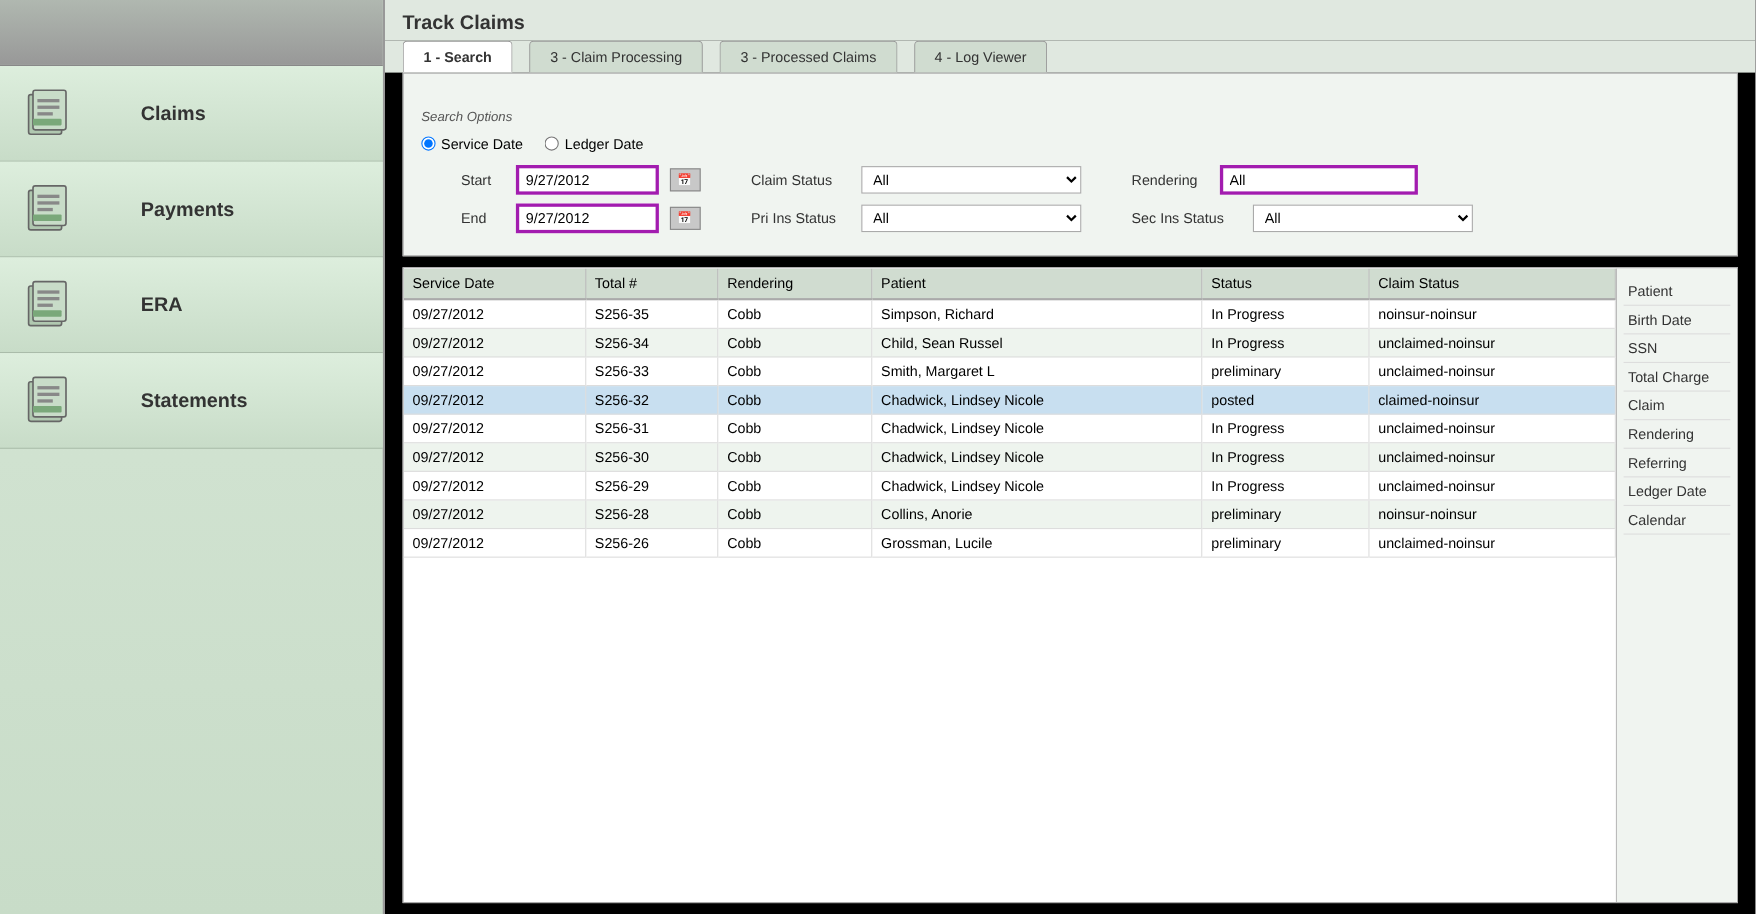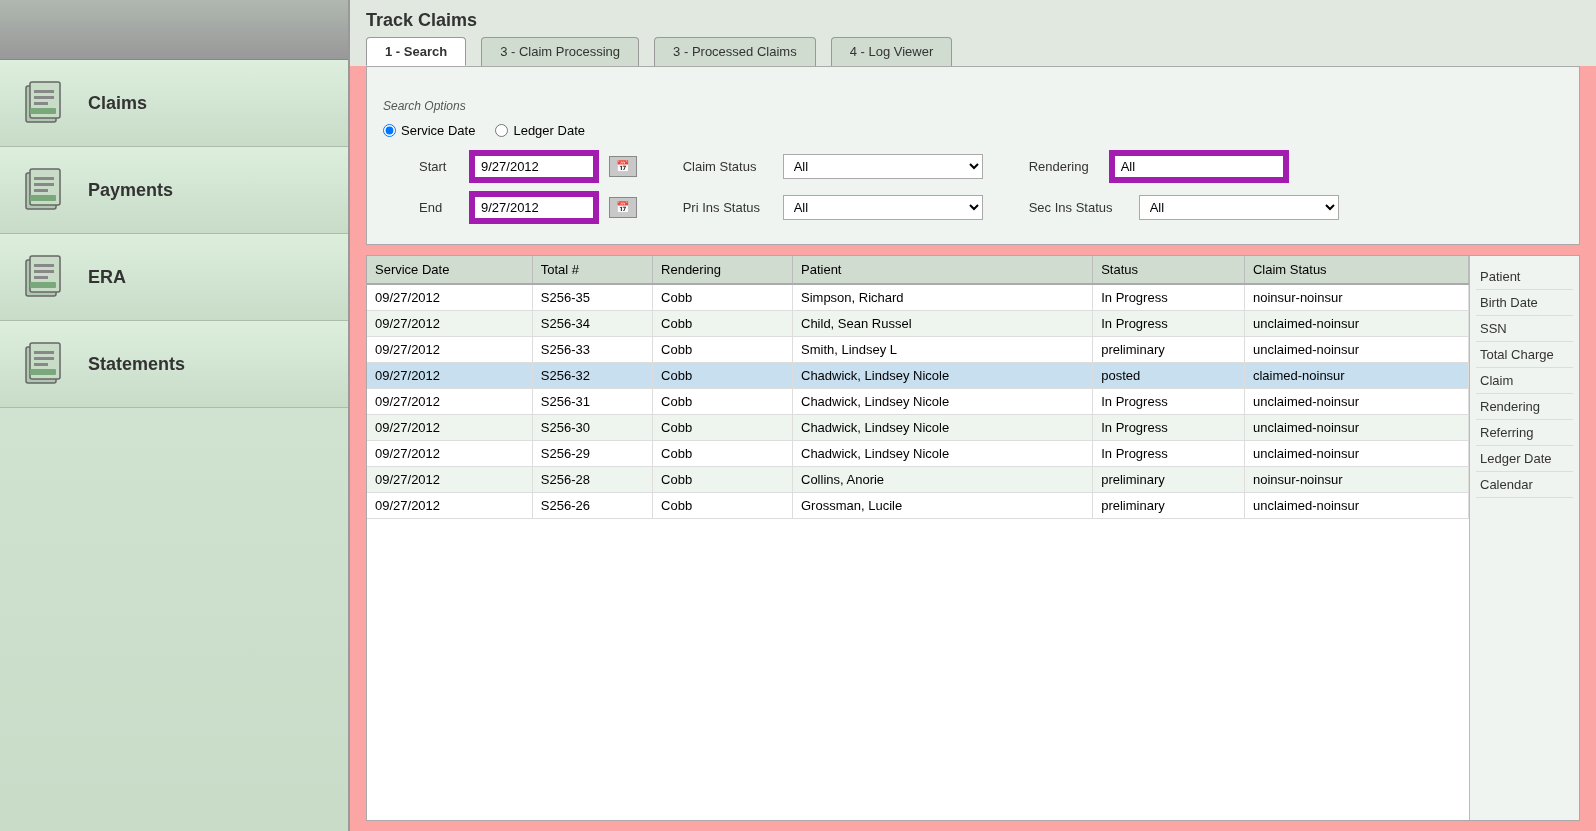--- a/index.html
+++ b/index.html
@@ -49,26 +49,27 @@
 
     .sidebar-icon svg {
       width: 46px;
       height: 46px;
     }
 
     .sidebar-label {
       font-size: 18px;
       font-weight: bold;
       color: #333;
+      margin-left: 40px;
     }
 
     
     .main-content {
       flex: 1;
-      background: #fca5a5;
+      background: #000000;
       display: flex;
       flex-direction: column;
       overflow: hidden;
     }
 
     .page-title {
       font-size: 18px;
       font-weight: bold;
       color: #333;
       padding: 10px 16px 6px 16px;
@@ -141,21 +142,21 @@
     }
 
     .filter-label {
       font-size: 13px;
       color: #333;
       min-width: 40px;
       margin-left: 36px;
     }
 
     .filter-input {
-      border: 6px solid #a21caf;
+      border: 3px solid #a21caf;
       background: white;
       padding: 3px 6px;
       font-size: 13px;
       width: 130px;
     }
 
     .cal-btn {
       background: #c8c8c8;
       border: 1px solid #888;
       padding: 3px 6px;
@@ -389,21 +390,21 @@
               <td>S256-34</td>
               <td>Cobb</td>
               <td>Child, Sean Russel</td>
               <td>In Progress</td>
               <td>unclaimed-noinsur</td>
             </tr>
             <tr>
               <td>09/27/2012</td>
               <td>S256-33</td>
               <td>Cobb</td>
-              <td>Smith, Lindsey L</td>
+              <td>Smith, Margaret L</td>
               <td>preliminary</td>
               <td>unclaimed-noinsur</td>
             </tr>
             <tr class="selected">
               <td>09/27/2012</td>
               <td>S256-32</td>
               <td>Cobb</td>
               <td>Chadwick, Lindsey Nicole</td>
               <td>posted</td>
               <td>claimed-noinsur</td>

